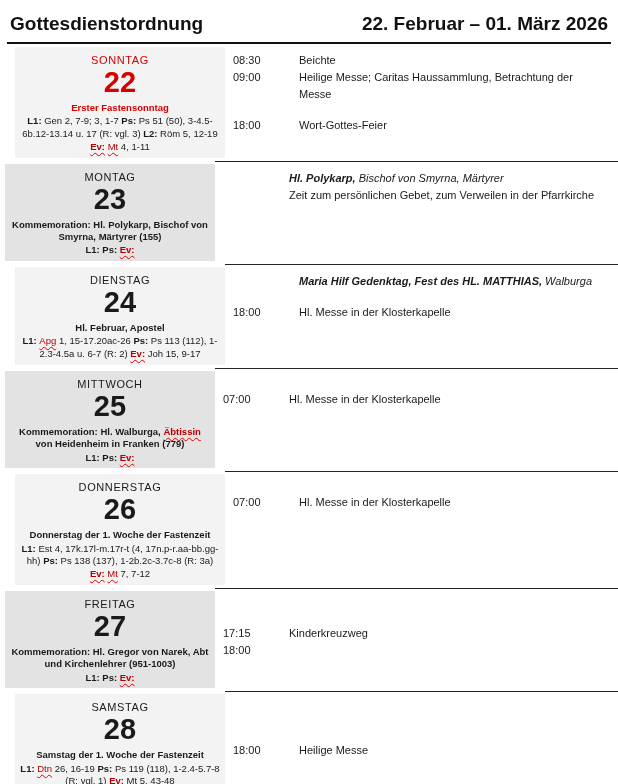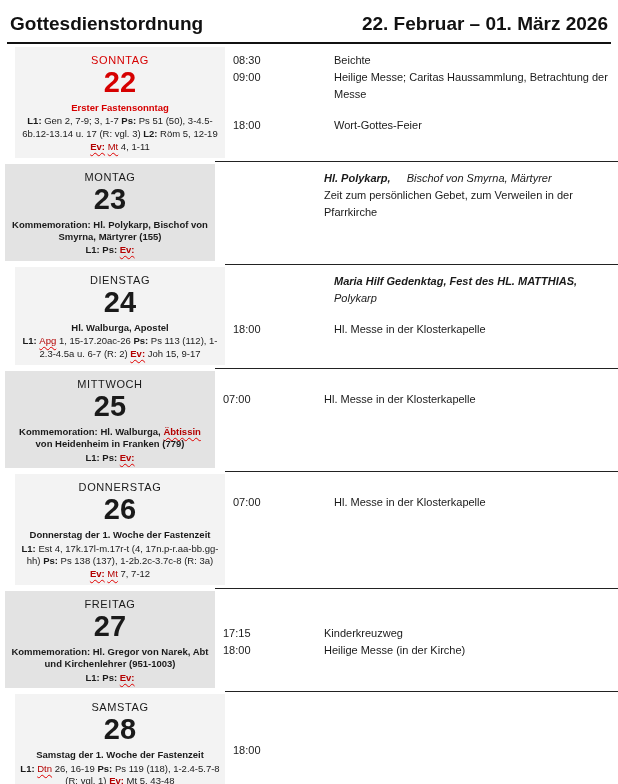--- a/index.html
+++ b/index.html
@@ -34,29 +34,29 @@
 
   .day-name { font-size:11px; letter-spacing:0.6px; color:#1a1a1a; }
   .day-cell.sunday .day-name,
   .day-cell.sunday .day-number { color:#d60000; }
   .day-number { font-size:29px; font-weight:bold; line-height:1.1; margin:1px 0 3px 0; }
   .day-subtitle { font-size:9.5px; line-height:1.3; }
   .day-readings { font-size:9.5px; line-height:1.35; margin-top:1px; }
 
   
   .right-col { flex:1; padding:8px 6px 0 8px; }
-  .event-line { display:flex; font-size:11px; line-height:17px;gap:35px; }
+  .event-line { display:flex; font-size:11px; line-height:17px; }
   .event-time { flex:0 0 50px; }
   .event-text { flex:1; padding-right:4px;padding-left:16px; }
   .spacer { height:14px; }
 
   
   .sg-n  { }
   .sg-b  { font-weight:bold; }
-  .sg-i  { font-style:italic;margin-left:13px; }
+  .sg-i  { font-style:italic; }
   .sg-bi { font-weight:bold; font-style:italic;margin-top:40px; }
   .sg-rb { color:#d60000; font-weight:bold; }
   .sg-rbw { color:#b30000; font-weight:bold;
             text-decoration:underline wavy #e00000 1px; text-underline-offset:2px; }
   .sg-rnw { color:#b30000;
             text-decoration:underline wavy #e00000 1px; text-underline-offset:2px; }
 </style>
 </head>
 <body>
 
@@ -107,27 +107,27 @@
           <span class="event-time"></span>
           <span class="event-text"><span class="sg-n">Zeit zum persönlichen Gebet, zum Verweilen in der Pfarrkirche</span></span>
         </div>
       </div>
   </div>
 
   <div class="day-row">
     <div class="day-cell light">
       <div class="day-name">DIENSTAG</div>
       <div class="day-number">24</div>
-      <div class="day-subtitle"><span class="sg-b">Hl. Walburga, Apostel</span></div>
+      <div class="day-subtitle"><span class="sg-b">Hl. Februar, Apostel</span></div>
       <div class="day-readings"><span class="sg-b">L1: </span><span class="sg-rnw">Apg</span><span class="sg-n"> 1, 15-17.20ac-26 </span><span class="sg-b">Ps:</span><span class="sg-n"> Ps 113 (112), 1-2.3-4.5a u. 6-7 (R: 2) </span><span class="sg-rbw">Ev:</span><span class="sg-n"> Joh 15, 9-17</span></div>
     </div>
     <div class="right-col">
         <div class="event-line">
           <span class="event-time"></span>
-          <span class="event-text"><span class="sg-bi">Maria Hilf Gedenktag, Fest des HL. MATTHIAS,</span><span class="sg-i"> Polykarp</span></span>
+          <span class="event-text"><span class="sg-bi">Maria Hilf Gedenktag, Fest des HL. MATTHIAS,</span><span class="sg-i"> Walburga</span></span>
         </div>
         <div class="spacer"></div>
         <div class="event-line">
           <span class="event-time">18:00</span>
           <span class="event-text">Hl. Messe in der Klosterkapelle</span>
         </div>
       </div>
   </div>
 
   <div class="day-row">
@@ -171,35 +171,35 @@
     </div>
     <div class="right-col">
         <div class="spacer"></div>
         <div class="spacer"></div>
         <div class="event-line">
           <span class="event-time">17:15</span>
           <span class="event-text">Kinderkreuzweg</span>
         </div>
         <div class="event-line">
           <span class="event-time">18:00</span>
-          <span class="event-text">Heilige Messe (in der Kirche)</span>
         </div>
       </div>
   </div>
 
   <div class="day-row">
     <div class="day-cell light">
       <div class="day-name">SAMSTAG</div>
       <div class="day-number">28</div>
       <div class="day-subtitle"><span class="sg-b">Samstag der 1. Woche der Fastenzeit</span></div>
       <div class="day-readings"><span class="sg-b">L1: </span><span class="sg-rnw">Dtn</span><span class="sg-n"> 26, 16-19 </span><span class="sg-b">Ps:</span><span class="sg-n"> Ps 119 (118), 1-2.4-5.7-8 (R: vgl. 1) </span><span class="sg-rbw">Ev:</span><span class="sg-n"> Mt 5, 43-48</span></div>
     </div>
     <div class="right-col">
         <div class="spacer"></div>
         <div class="spacer"></div>
         <div class="spacer"></div>
         <div class="event-line">
           <span class="event-time">18:00</span>
+          <span class="event-text">Heilige Messe</span>
         </div>
       </div>
   </div>
 
 </div>
 
 </body></html>

